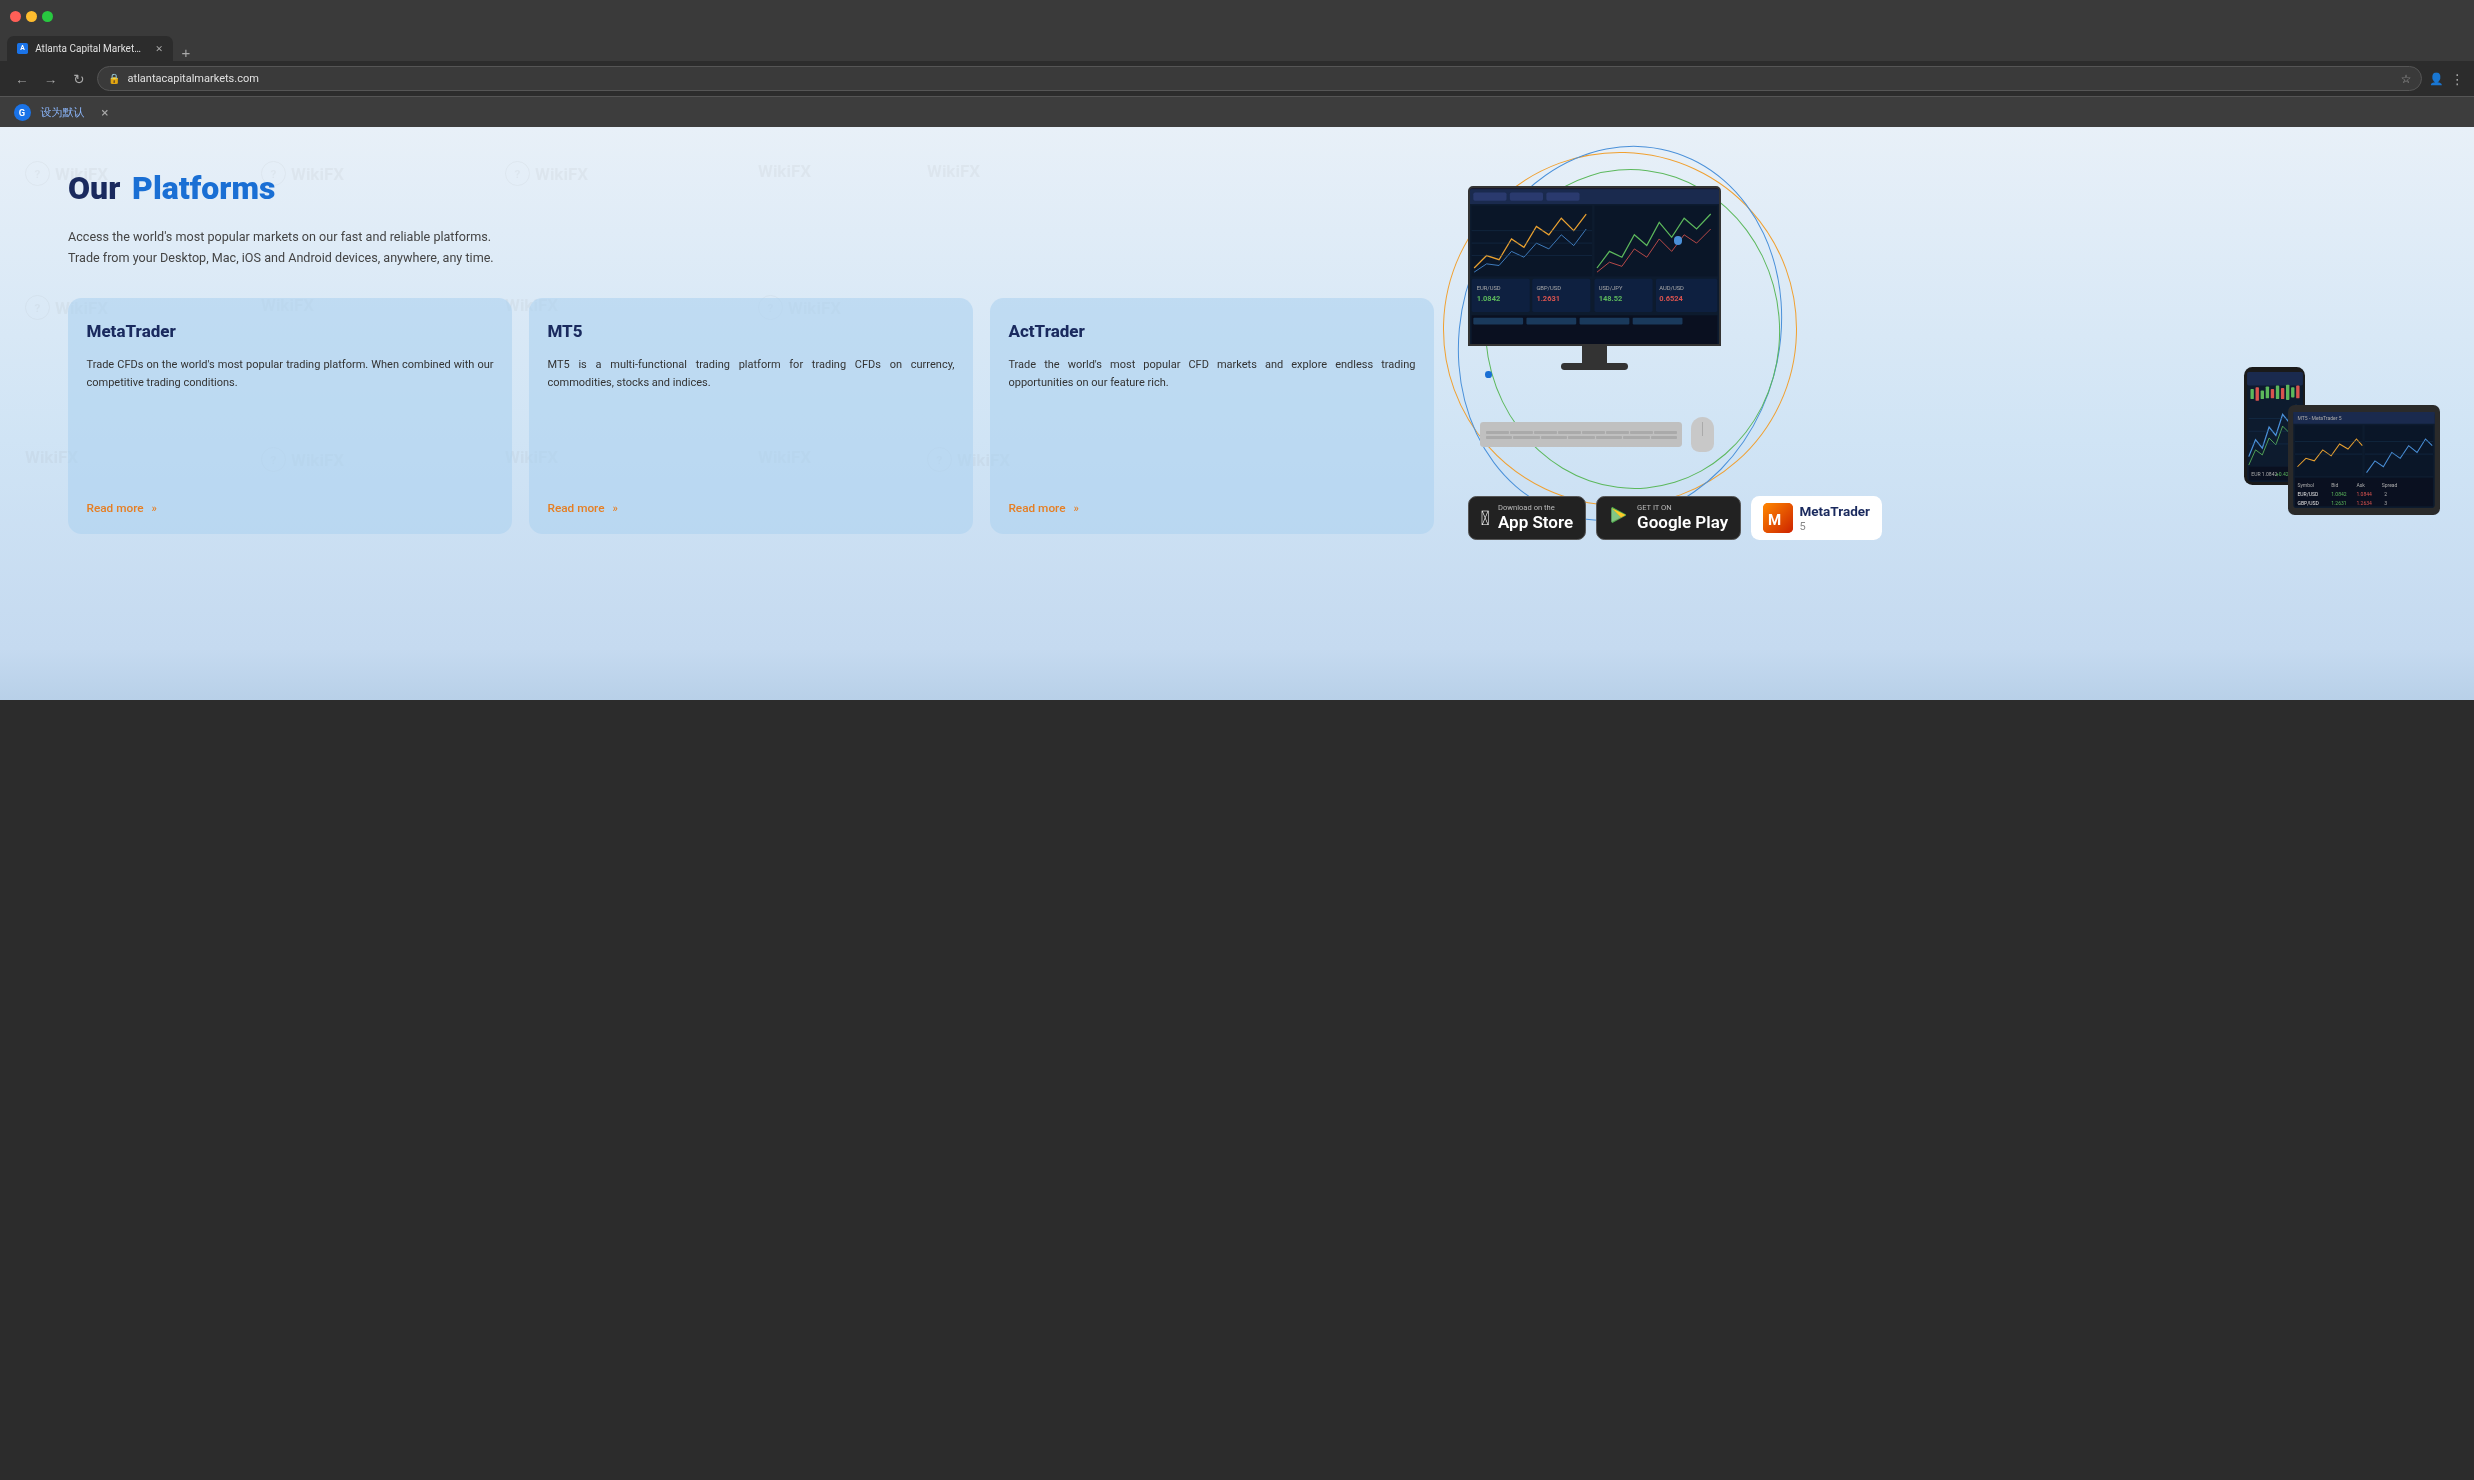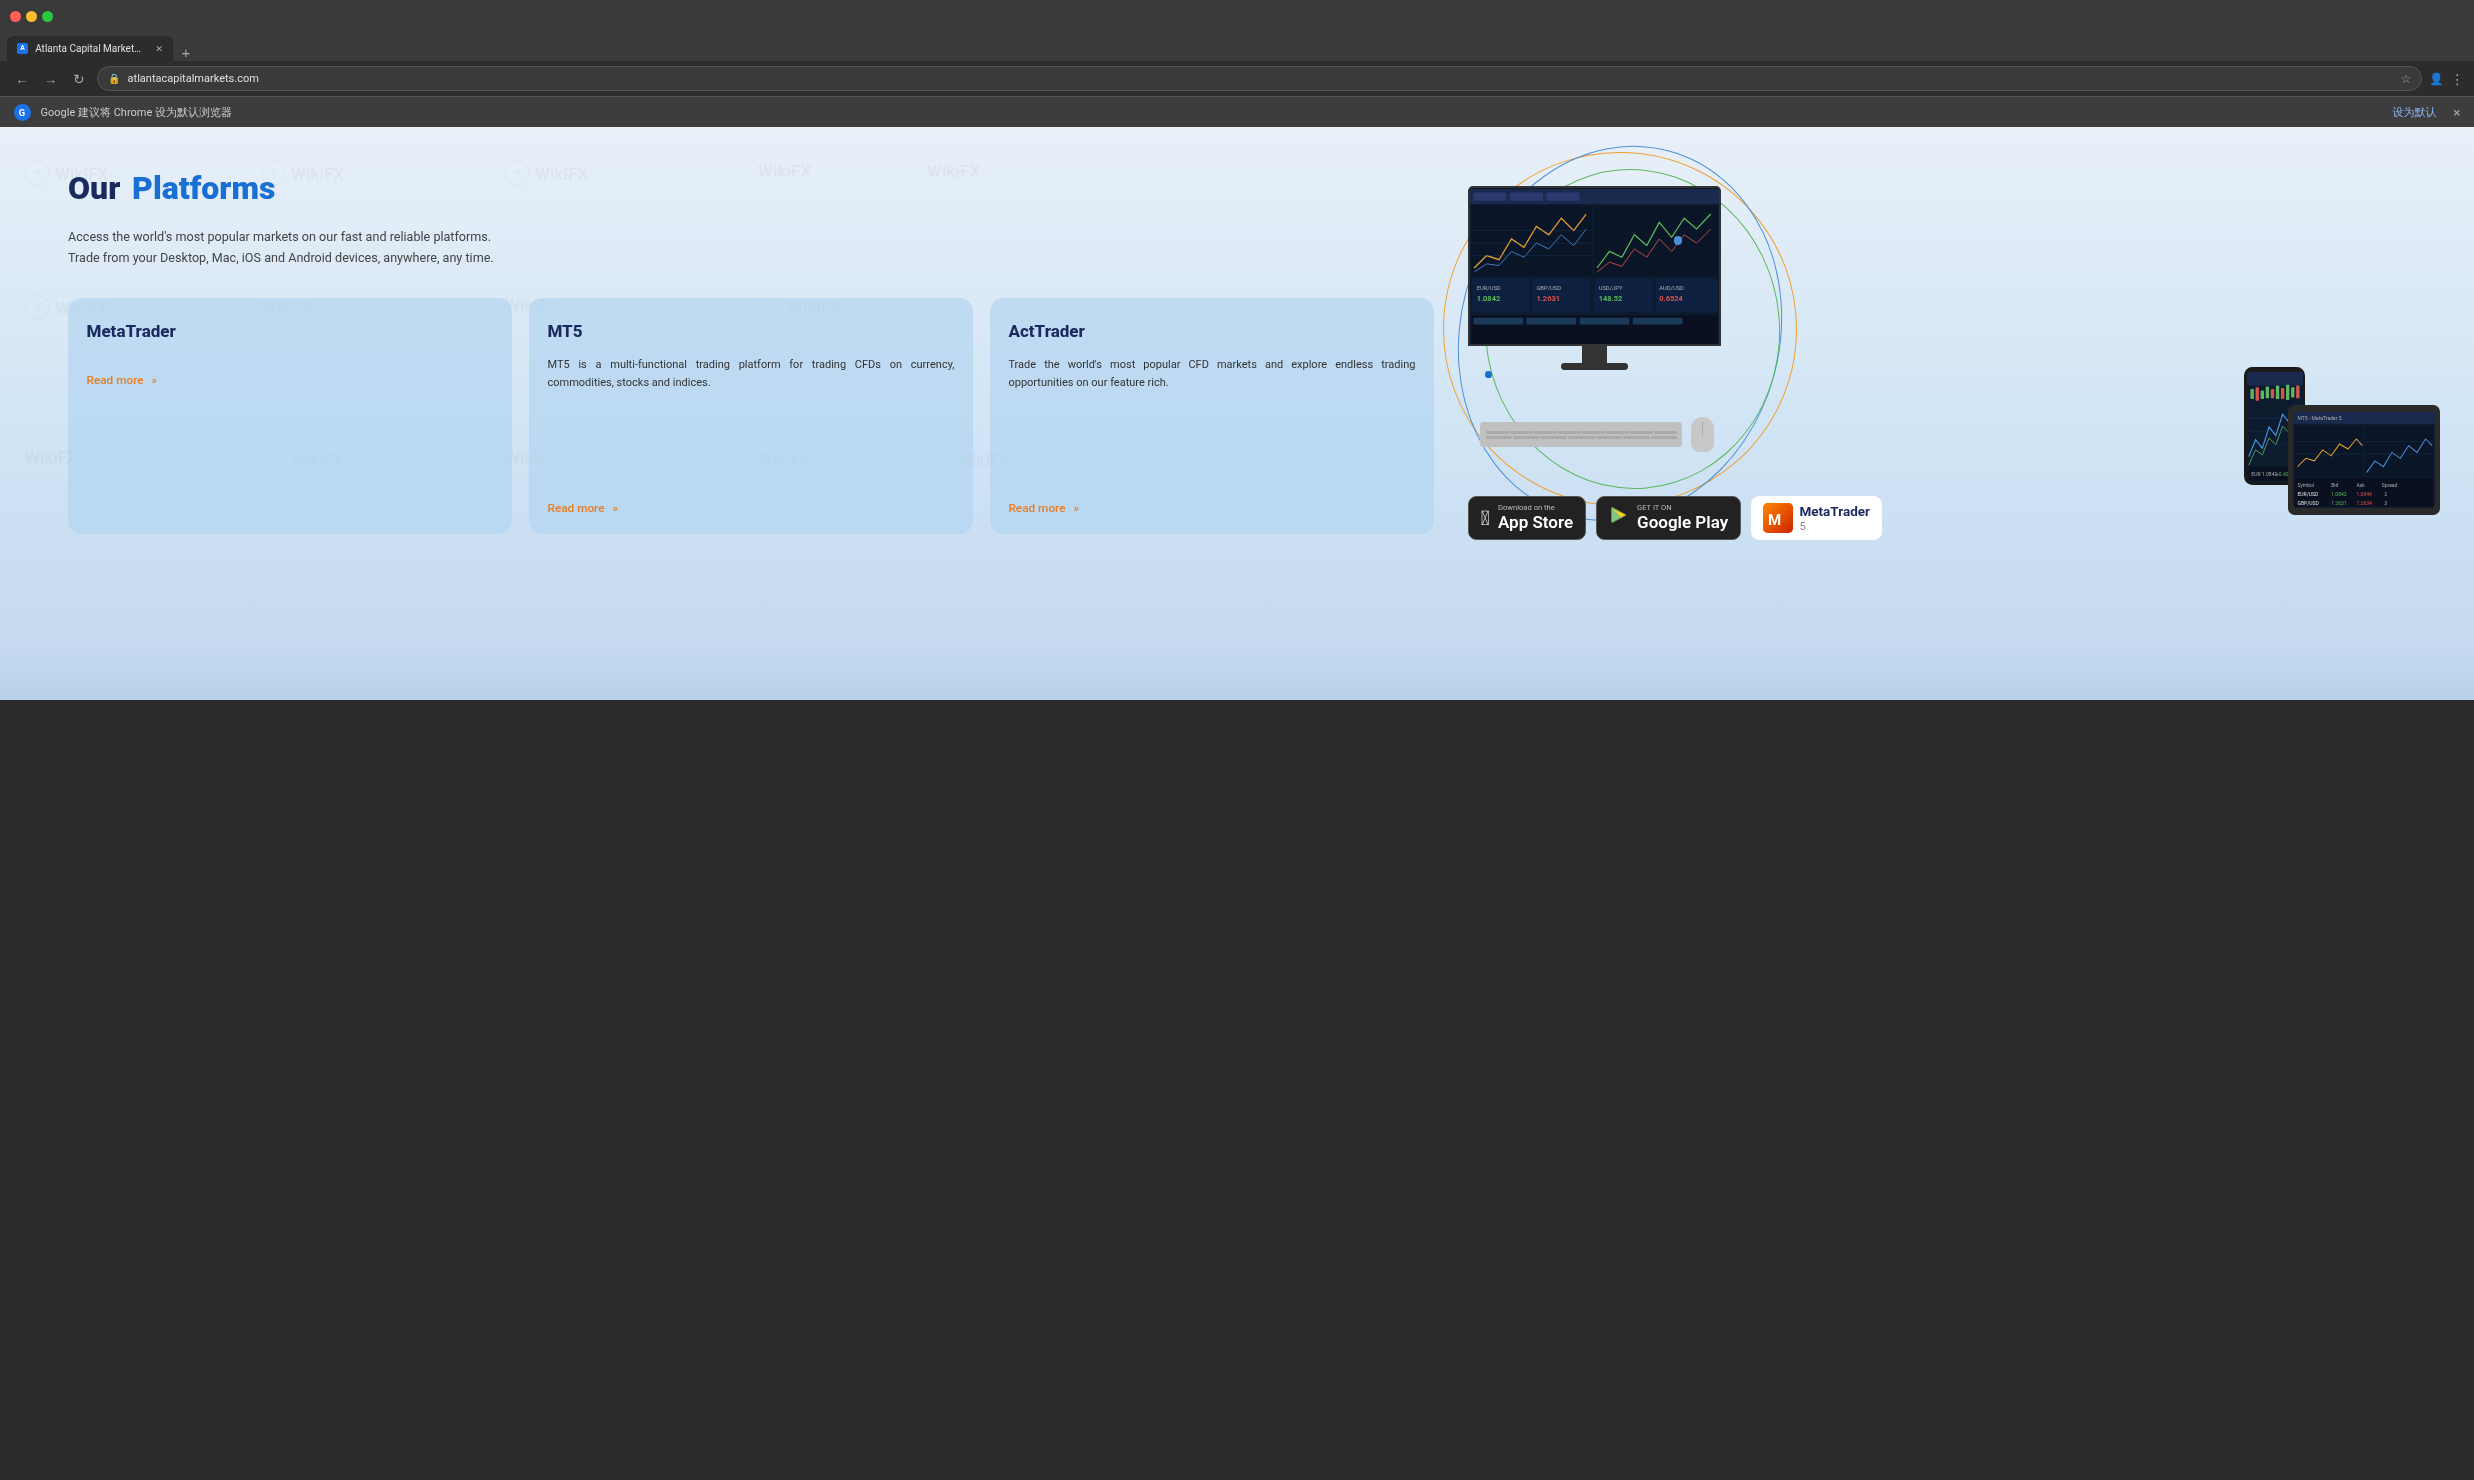--- a/index.html
+++ b/index.html
@@ -544,21 +544,20 @@
       <div class="address-actions">
         <span class="addr-icon">☆</span>
       </div>
     </div>
     <span class="addr-icon">👤</span>
     <span class="browser-menu-btn">⋮</span>
   </div>
 
   <div class="notification-bar">
     <div class="notification-icon">G</div>
-    <span class="notification-text">Google 建议将 Chrome 设为默认浏览器</span>
     <span class="notification-action">设为默认</span>
     <span class="notification-close">×</span>
   </div>
 </div>
 
 <div class="webpage">
 
   <div class="watermark-container">
     <div class="watermark" style="top:34px; left:25px;">
       <div class="watermark-circle">?</div>WikiFX
@@ -600,20 +599,21 @@
 
       <div class="description">
         <span>Access the world's most popular markets on our fast and reliable platforms.</span><br>
         <span>Trade from your Desktop, Mac, iOS and Android devices, anywhere, any time.</span>
       </div>
 
       <div class="cards-row">
 
         <div class="platform-card">
           <div class="card-title">MetaTrader</div>
+          <div class="card-body">Trade CFDs on the world's most popular trading platform. When combined with our competitive trading conditions.</div>
           <a class="read-more" href="#">
             <span>Read more</span>
             <span class="read-more-arrows">»</span>
           </a>
         </div>
 
         <div class="platform-card">
           <div class="card-title">MT5</div>
           <div class="card-body">MT5 is a multi-functional trading platform for trading CFDs on currency, commodities, stocks and indices.</div>
           <a class="read-more" href="#">

